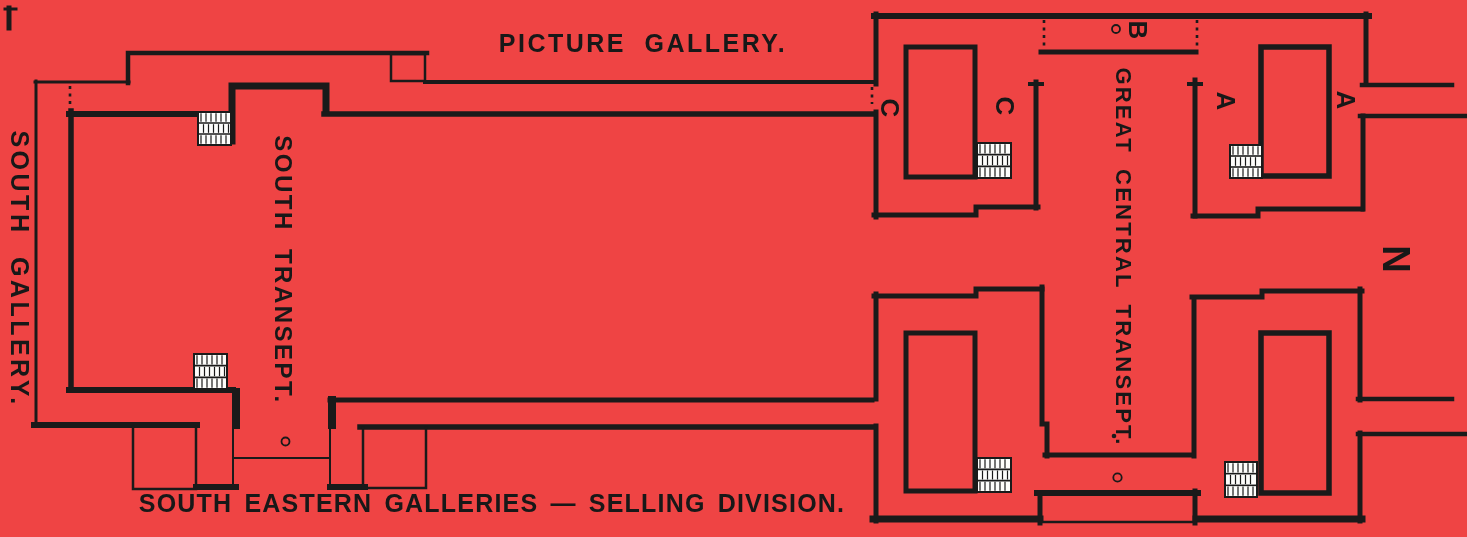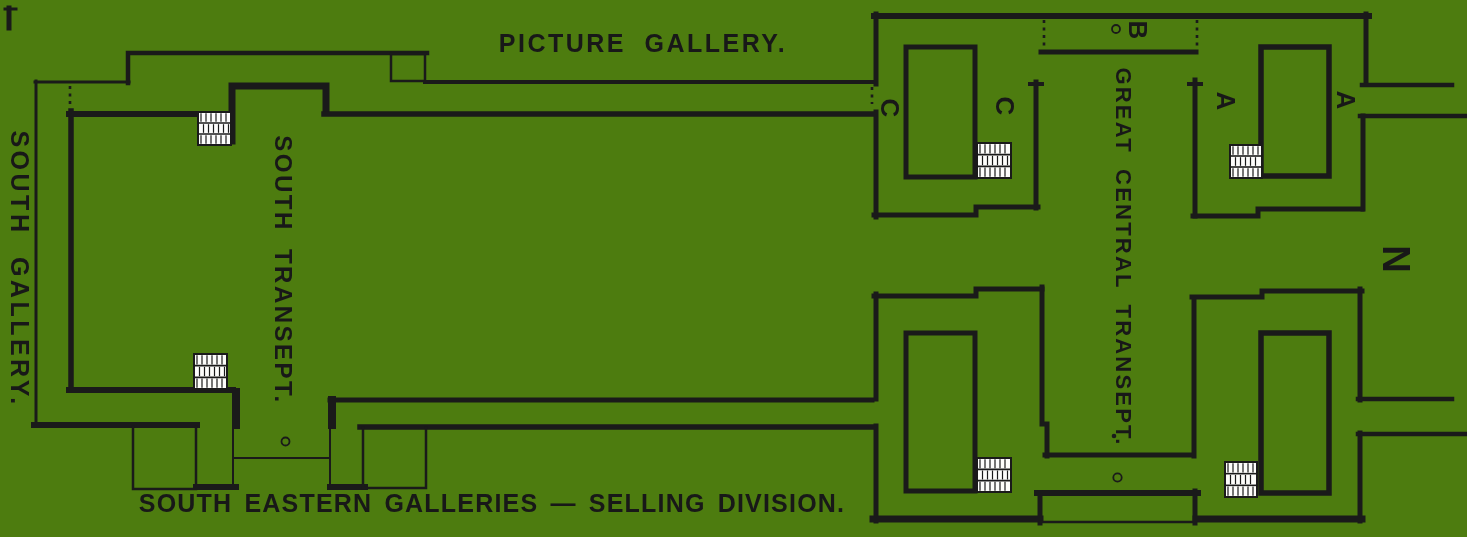--- a/index.html
+++ b/index.html
@@ -1,19 +1,19 @@
 <!DOCTYPE html>
 <html><head>
 <meta charset="utf-8">
 <style>
   html,body{margin:0;padding:0;background:#ffffff;}
   .page{
     position:relative;
     width:1467px;height:537px;
-    background:#4d7c0f;
+    background:#ef4444;
     overflow:hidden;
     font-family:"Liberation Sans", sans-serif;
   }
   svg{display:block;}
   .wall{stroke:#1a1a1a;fill:none;stroke-linecap:square;}
   .thin{stroke:#1a1a1a;fill:none;stroke-linecap:square;}
   .dash{stroke:#1a1a1a;fill:none;stroke-width:2.6;stroke-dasharray:3 4.5;}
   .ring{stroke:#1a1a1a;fill:none;stroke-width:1.8;}
   .dot{fill:#1a1a1a;stroke:none;}
   .lbl{fill:#181818;font-family:"Liberation Sans", sans-serif;font-weight:700;}

